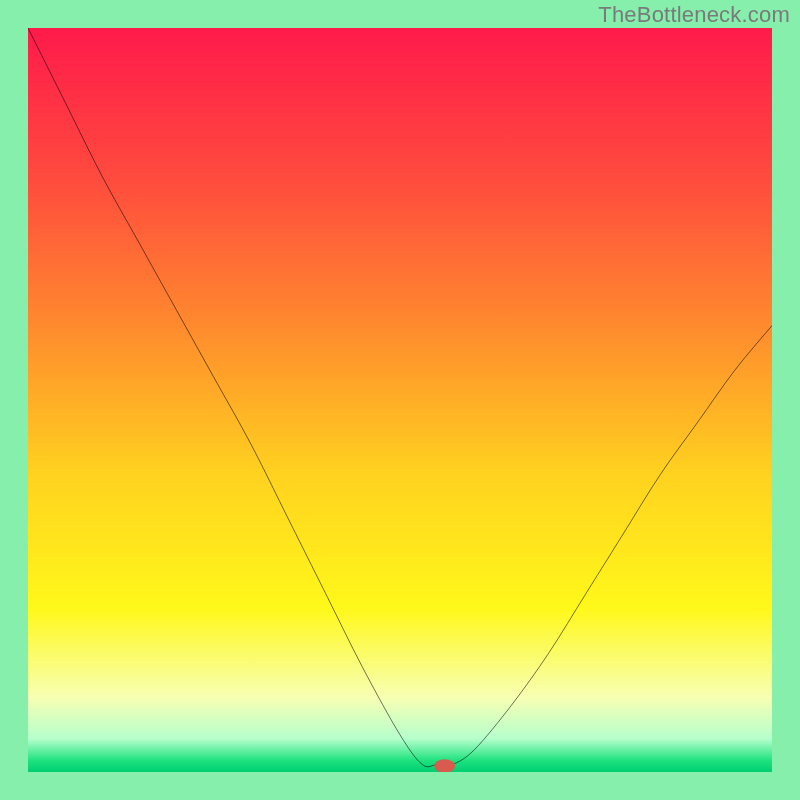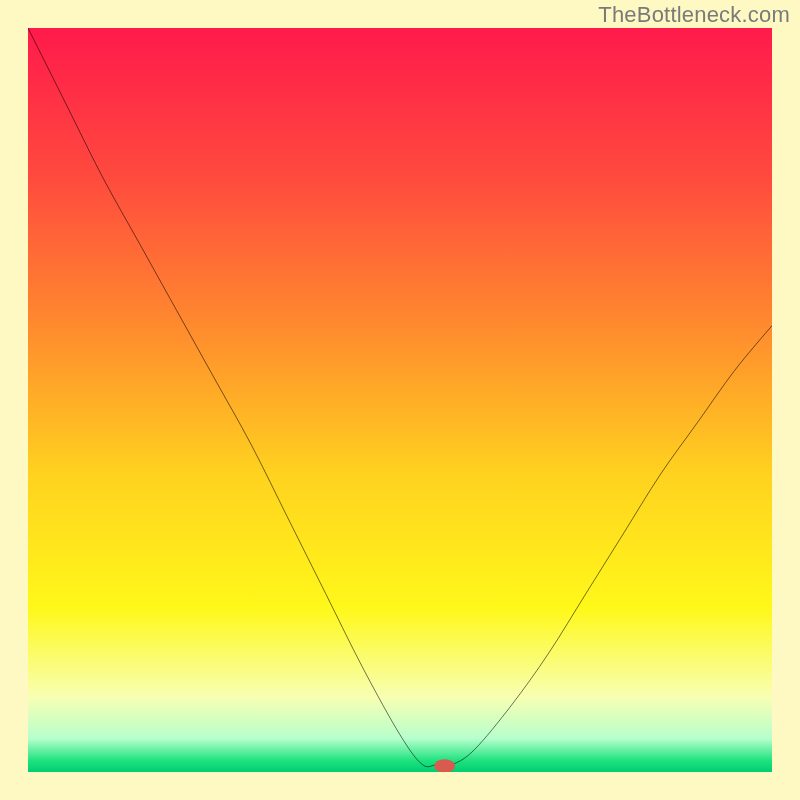--- a/index.html
+++ b/index.html
@@ -7,21 +7,21 @@
     padding: 0;
     width: 800px;
     height: 800px;
     background: #000;
     overflow: hidden;
   }
   .frame {
     position: relative;
     width: 800px;
     height: 800px;
-    background: #fef9c3;
+    background: #86efac;
     text-decoration: underline;
   }
   .watermark {
     position: absolute;
     top: 2px;
     right: 10px;
     color: #7a7a7a;
     font-family: Arial, Helvetica, sans-serif;
     font-size: 22px;
     letter-spacing: 0.2px;

